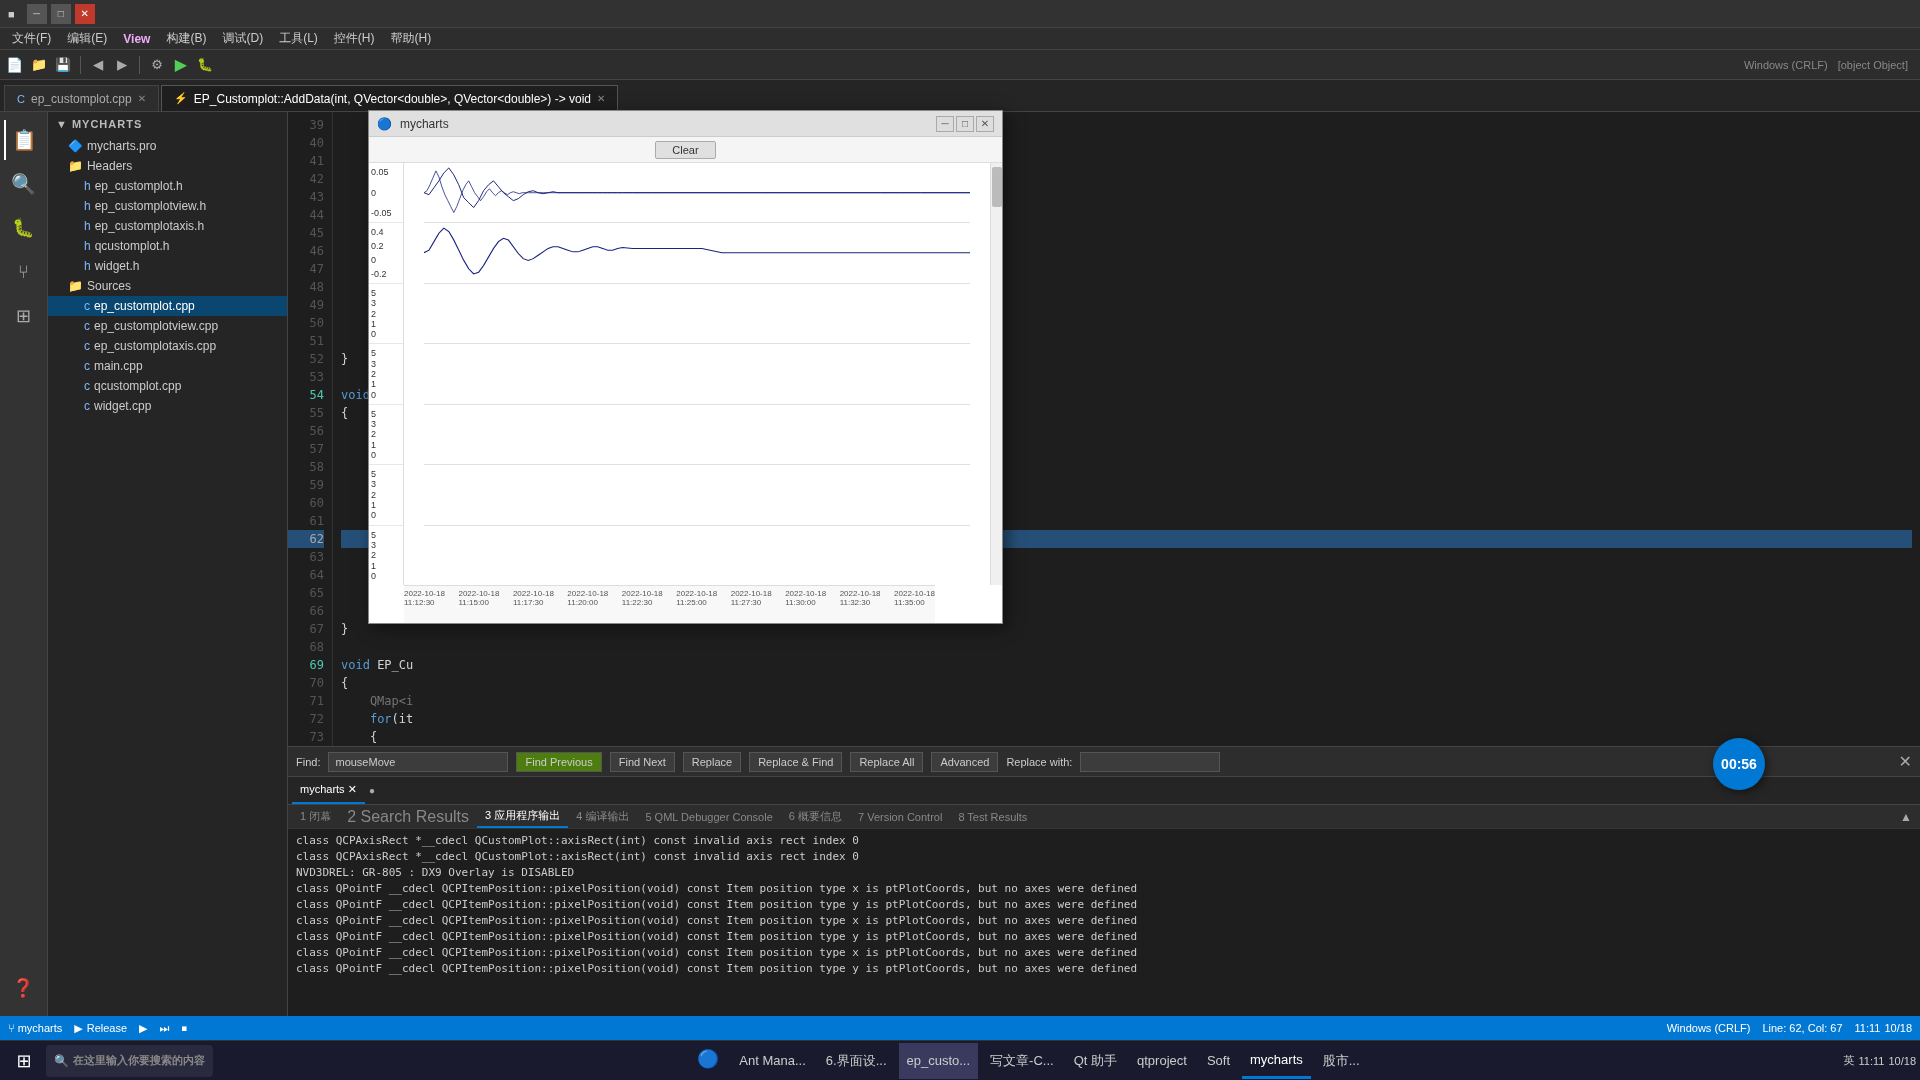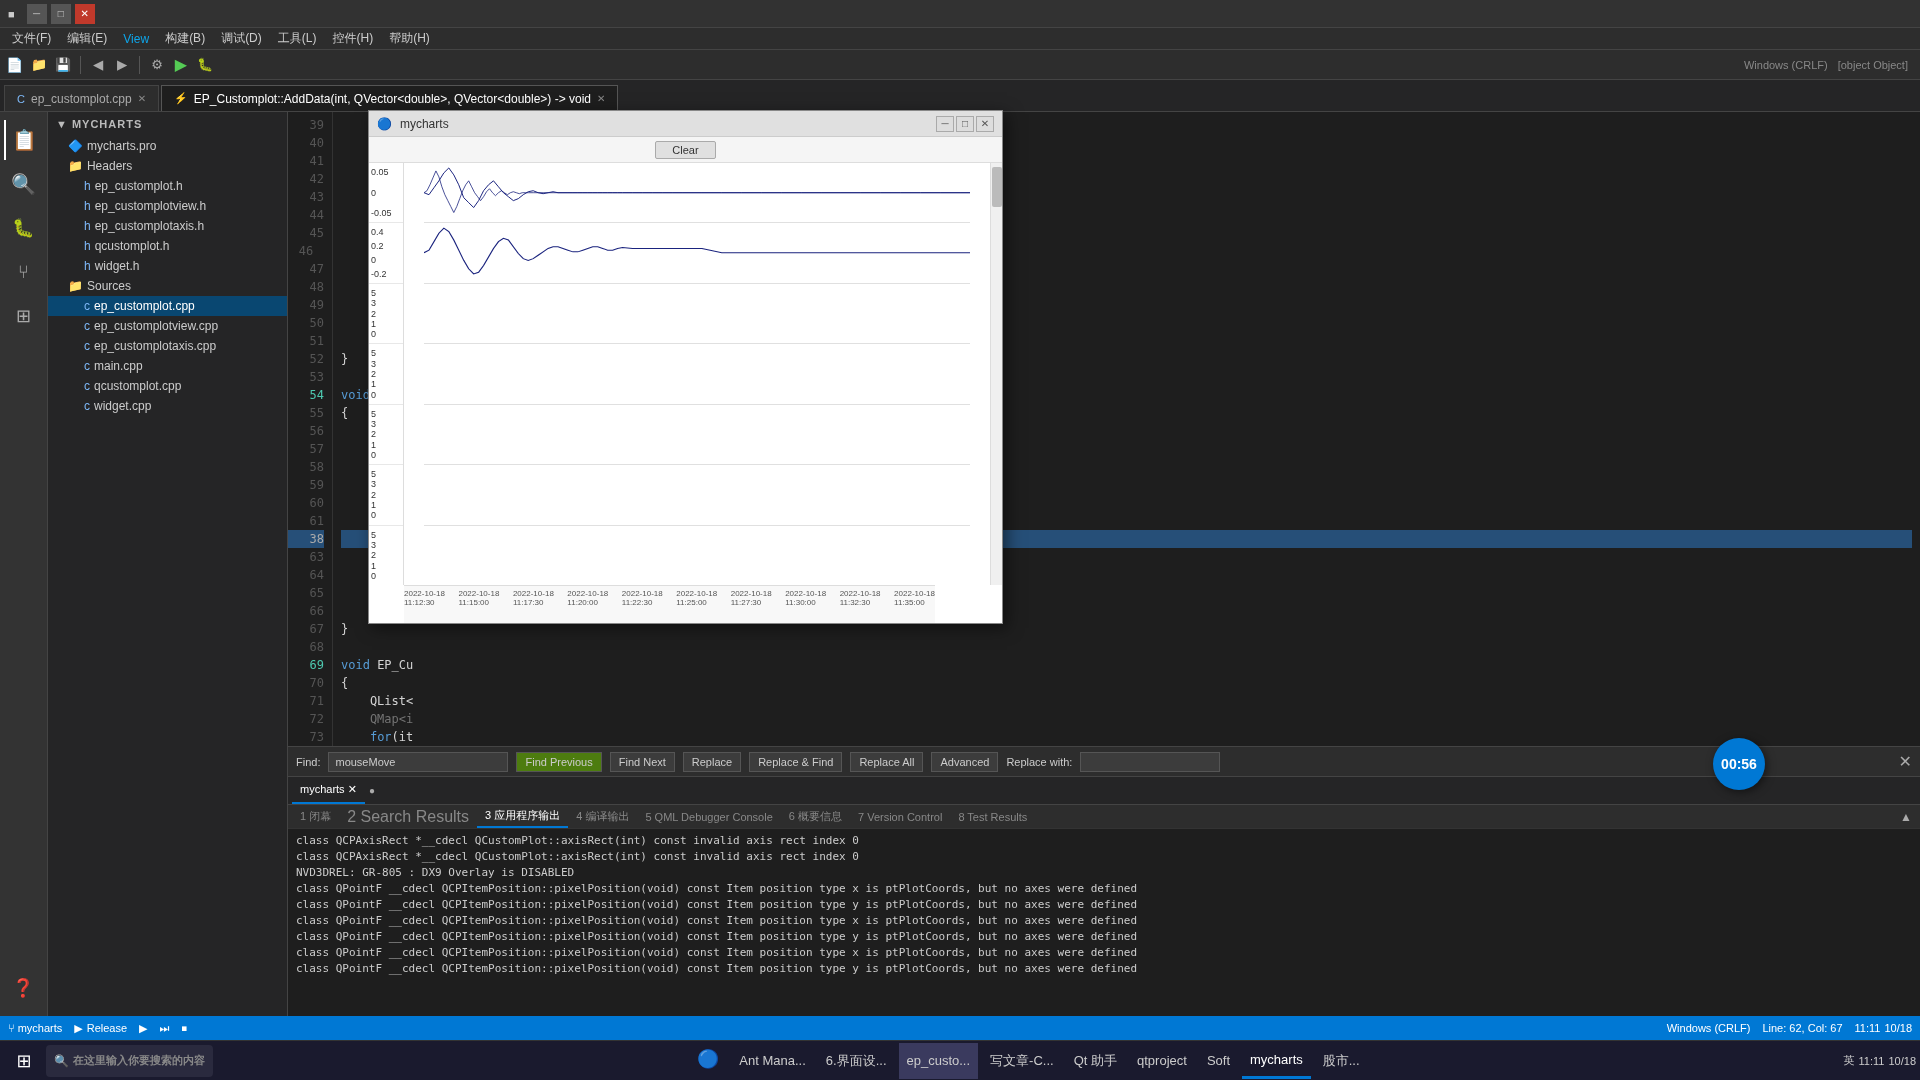--- a/index.html
+++ b/index.html
@@ -15,21 +15,21 @@
     <div style="display:flex;gap:4px;">
       <span style="width:20px;height:20px;background:#555;display:flex;align-items:center;justify-content:center;cursor:pointer;font-size:10px;color:#ccc;">─</span>
       <span style="width:20px;height:20px;background:#555;display:flex;align-items:center;justify-content:center;cursor:pointer;font-size:10px;color:#ccc;">□</span>
       <span style="width:20px;height:20px;background:#c0392b;display:flex;align-items:center;justify-content:center;cursor:pointer;font-size:10px;color:#fff;">✕</span>
     </div>
   </div>
 
   <div style="height:22px;background:#2d2d2d;display:flex;align-items:center;padding:0 4px;border-bottom:1px solid #444;gap:0;">
     <span style="padding:2px 8px;font-size:12px;color:#ccc;cursor:pointer;">文件(F)</span>
     <span style="padding:2px 8px;font-size:12px;color:#ccc;cursor:pointer;">编辑(E)</span>
-    <span style="padding:2px 8px;font-size:12px;color:#0ea5e9;cursor:pointer;">View</span>
+    <span style="padding:2px 8px;font-size:12px;color:#f0abfc;cursor:pointer;font-weight:bold;">View</span>
     <span style="padding:2px 8px;font-size:12px;color:#ccc;cursor:pointer;">构建(B)</span>
     <span style="padding:2px 8px;font-size:12px;color:#ccc;cursor:pointer;">调试(D)</span>
     <span style="padding:2px 8px;font-size:12px;color:#ccc;cursor:pointer;">工具(L)</span>
     <span style="padding:2px 8px;font-size:12px;color:#ccc;cursor:pointer;">控件(H)</span>
     <span style="padding:2px 8px;font-size:12px;color:#ccc;cursor:pointer;">帮助(H)</span>
   </div>
 
   <div style="height:30px;background:#2d2d2d;display:flex;align-items:center;padding:0 4px;border-bottom:1px solid #444;gap:2px;">
     <button style="width:22px;height:22px;background:none;border:none;color:#aaa;cursor:pointer;font-size:14px;">📄</button>
     <button style="width:22px;height:22px;background:none;border:none;color:#aaa;cursor:pointer;font-size:13px;">📁</button>
@@ -139,37 +139,37 @@
       <div style="flex:1;display:flex;overflow:hidden;font-family:'Consolas',monospace;font-size:12px;line-height:18px;background:#1e1e1e;">
 
         <div style="width:45px;background:#1e1e1e;color:#555;padding:4px 0;text-align:right;padding-right:8px;border-right:1px solid #333;flex-shrink:0;overflow:hidden;">
           <div style="height:18px;line-height:18px;">39</div>
           <div style="height:18px;line-height:18px;">40</div>
           <div style="height:18px;line-height:18px;">41</div>
           <div style="height:18px;line-height:18px;">42</div>
           <div style="height:18px;line-height:18px;">43</div>
           <div style="height:18px;line-height:18px;">44</div>
           <div style="height:18px;line-height:18px;">45</div>
-          <div style="height:18px;line-height:18px;text-align:center;">46</div>
+          <div style="height:18px;line-height:18px;">46</div>
           <div style="height:18px;line-height:18px;">47</div>
           <div style="height:18px;line-height:18px;">48</div>
           <div style="height:18px;line-height:18px;">49</div>
           <div style="height:18px;line-height:18px;">50</div>
           <div style="height:18px;line-height:18px;">51</div>
           <div style="height:18px;line-height:18px;">52</div>
           <div style="height:18px;line-height:18px;">53</div>
           <div style="height:18px;line-height:18px;color:#4ec9b0;">54</div>
           <div style="height:18px;line-height:18px;">55</div>
           <div style="height:18px;line-height:18px;">56</div>
           <div style="height:18px;line-height:18px;">57</div>
           <div style="height:18px;line-height:18px;">58</div>
           <div style="height:18px;line-height:18px;">59</div>
           <div style="height:18px;line-height:18px;">60</div>
           <div style="height:18px;line-height:18px;">61</div>
-          <div style="height:18px;line-height:18px;background:#264f78;color:#aaa;">38</div>
+          <div style="height:18px;line-height:18px;background:#264f78;color:#aaa;">62</div>
           <div style="height:18px;line-height:18px;">63</div>
           <div style="height:18px;line-height:18px;">64</div>
           <div style="height:18px;line-height:18px;">65</div>
           <div style="height:18px;line-height:18px;">66</div>
           <div style="height:18px;line-height:18px;">67</div>
           <div style="height:18px;line-height:18px;">68</div>
           <div style="height:18px;line-height:18px;color:#4ec9b0;">69</div>
           <div style="height:18px;line-height:18px;">70</div>
           <div style="height:18px;line-height:18px;">71</div>
           <div style="height:18px;line-height:18px;">72</div>
@@ -203,21 +203,20 @@
           <div style="height:18px;white-space:pre;"><span style="color:#d4d4d4;">        re</span></div>
           <div style="height:18px;white-space:pre;background:#264f78;">        re</div>
           <div style="height:18px;white-space:pre;"><span style="color:#d4d4d4;">        re</span></div>
           <div style="height:18px;white-space:pre;"><span style="color:#d4d4d4;">        re</span></div>
           <div style="height:18px;white-space:pre;"><span style="color:#d4d4d4;">        em</span></div>
           <div style="height:18px;white-space:pre;"><span style="color:#d4d4d4;">    }</span></div>
           <div style="height:18px;white-space:pre;"><span style="color:#d4d4d4;">}</span></div>
           <div style="height:18px;white-space:pre;"></div>
           <div style="height:18px;white-space:pre;"><span style="color:#569cd6;">void</span><span style="color:#d4d4d4;"> EP_Cu</span></div>
           <div style="height:18px;white-space:pre;"><span style="color:#d4d4d4;">{</span></div>
-          <div style="height:18px;white-space:pre;"><span style="color:#d4d4d4;">    QList&lt;</span></div>
           <div style="height:18px;white-space:pre;"><span style="color:#737373;">    QMap&lt;i</span></div>
           <div style="height:18px;white-space:pre;"><span style="color:#d4d4d4;">    </span><span style="color:#569cd6;">for</span><span style="color:#d4d4d4;">(it</span></div>
           <div style="height:18px;white-space:pre;"><span style="color:#d4d4d4;">    {</span></div>
         </div>
       </div>
 
       <div style="height:30px;background:#2d2d2d;display:flex;align-items:center;padding:0 8px;gap:8px;border-top:1px solid #444;font-size:12px;">
         <span style="color:#ccc;font-size:11px;">Find:</span>
         <input value="mouseMove" style="background: rgb(60, 60, 60); border: 1px solid rgb(85, 85, 85); color: rgb(204, 204, 204); padding: 2px 6px; height: 20px; font-size: 11px; width: 180px; outline: none;">
         <span style="padding:1px 8px;background:#4d7c0f;border:1px solid #555;color:#ccc;cursor:pointer;font-size:11px;height:20px;display:flex;align-items:center;">Find Previous</span>

